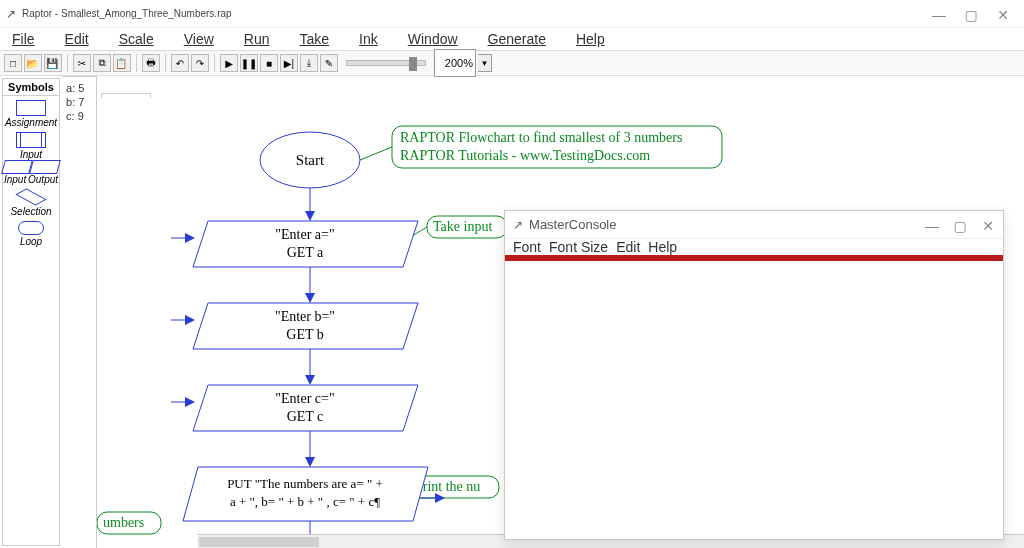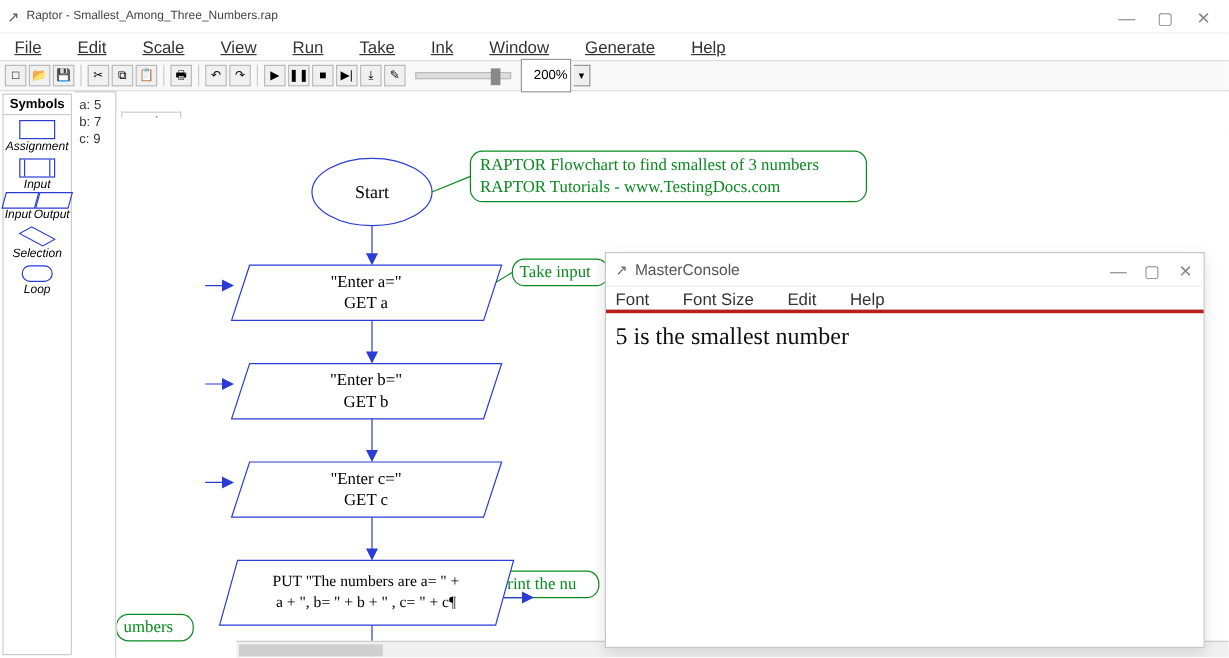--- a/index.html
+++ b/index.html
@@ -124,22 +124,22 @@
     border: 1px solid #c8c8c8;
     box-shadow: 0 4px 12px rgba(0,0,0,.12);
   }
   .mc .mc-title {
     height: 28px; display: flex; align-items: center; padding: 0 8px;
     border-bottom: 1px solid #eee; color: #555; font-size: 13px;
   }
   .mc .mc-title .icon { margin-right: 6px; color: #666; font-size: 12px; }
   .mc .mc-title .spacer { flex: 1; }
   .mc .mc-menu {
-    height: 22px; display: flex; align-items: center; gap: 28px;
-    padding: 0 8px; font-size: 14px; color: #333; border-bottom: 3px solid #b91c1c;
+    height: 22px; display: flex; align-items: flex-start; gap: 8px;
+    padding: 0 8px; font-size: 14px; color: #333; border-bottom: 6px solid #b91c1c;
   }
   .mc .mc-body {
     padding: 6px 8px;
     font-family: "Times New Roman", serif;
     font-size: 20px;
     line-height: 28px;
     color: #111;
   }
 </style>
 </head>
@@ -315,15 +315,14 @@
     <span class="win-ctl" style="margin-left:14px">▢</span>
     <span class="win-ctl" style="margin-left:14px">✕</span>
   </div>
   <div class="mc-menu">
     <span>Font</span>
     <span>Font Size</span>
     <span>Edit</span>
     <span>Help</span>
   </div>
   <div class="mc-body">
-    <div>5 is the smallest number</div>
   </div>
 </div>
 
 </body></html>

